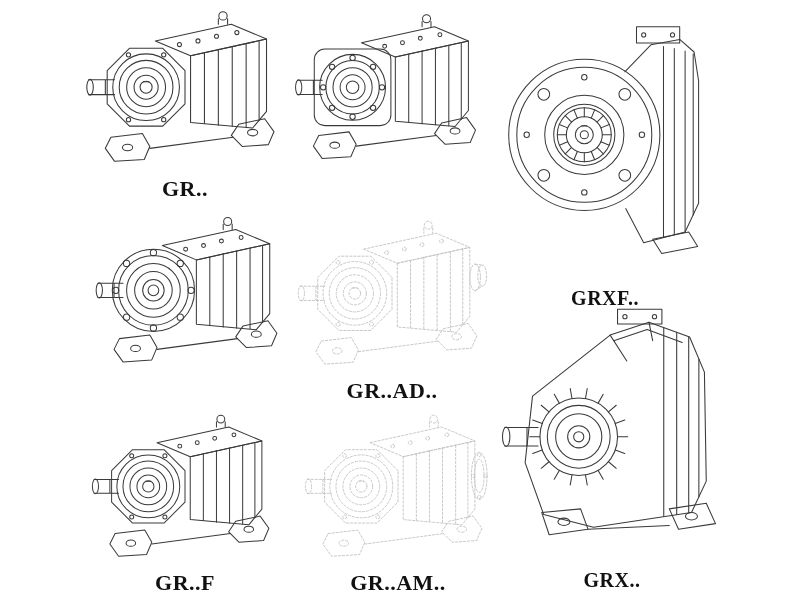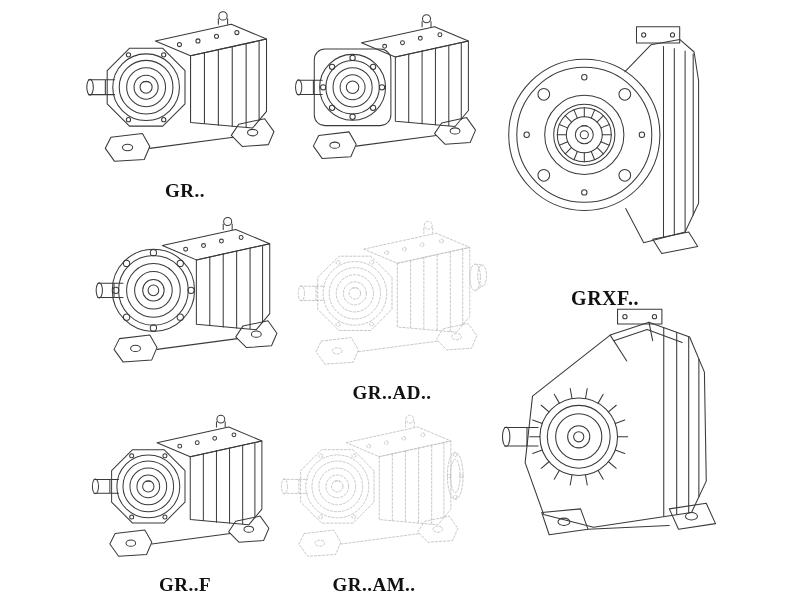--- a/index.html
+++ b/index.html
@@ -19,33 +19,33 @@
   .cell svg.fig{
     position:absolute;left:0;top:0;width:100%;height:calc(100% - 26px);
     fill:none;stroke:var(--ink);stroke-width:1.15;
     stroke-linecap:round;stroke-linejoin:round;
   }
   .cell svg.fig.ghost{
     stroke:var(--ghost);stroke-width:1.05;stroke-dasharray:2.6 2;
   }
   .caption{
     position:absolute;left:0;bottom:2px;width:100%;
-    text-align:center;font-weight:bold;font-size:19px;
+    text-align:center;font-weight:bold;font-size:22px;
     color:var(--label);letter-spacing:0.5px;
   }
   .caption.big{font-size:20px;}
   
   .cell-gr  {left:82px;  top:2px;   width:206px; height:202px;}
   .cell-grz {left:292px; top:2px;   width:196px; height:202px;}
   .cell-grxf{left:492px; top:16px;   width:226px; height:296px;}
   .cell-grf {left:88px;  top:208px; width:206px; height:196px;}
   .cell-grad{left:292px; top:212px; width:200px; height:194px;}
   .cell-grx {left:496px; top:300px; width:232px; height:294px;}
   .cell-grff{left:82px;  top:406px; width:206px; height:192px;}
-  .cell-gram{left:276px; top:406px; width:196px; height:192px;text-decoration:underline;}
+  .cell-gram{left:300px; top:406px; width:196px; height:192px;text-decoration:underline;}
   .defs-holder{position:absolute;width:0;height:0;overflow:hidden;}
 </style>
 </head>
 <body>
 
 <svg class="defs-holder" aria-hidden="true">
   <defs>
 
     <g id="sym-body">
       <circle cx="151" cy="15" r="4.5"></circle>
@@ -210,20 +210,21 @@
       <circle cx="84" cy="148" r="5.5"></circle>
       <path d="M126,148 L137,148 M123.5,162.4 L133.8,166.1 M116.2,175 L124.6,182.1 M105,184.4 L110.5,193.9 M91.3,189.4 L93.2,200.2 M76.7,189.4 L74.8,200.2 M63,184.4 L57.5,193.9 M51.8,175 L43.4,182.1 M44.5,162.4 L34.2,166.1 M42,148 L31,148 M44.5,133.6 L34.2,129.9 M51.8,121 L43.4,113.9 M63,111.6 L57.5,102.1 M76.7,106.6 L74.8,95.8 M91.3,106.6 L93.2,95.8 M105,111.6 L110.5,102.1 M116.2,121 L124.6,113.9 M123.5,133.6 L133.8,129.9"></path>
       <path d="M4,138 L40,138 M4,158 L40,158 M28,138 L28,158"></path>
       <ellipse cx="5.5" cy="148" rx="4" ry="10.5"></ellipse>
       <polygon points="44,230 86,226 94,248 52,254"></polygon>
       <ellipse cx="68" cy="240" rx="6.5" ry="4"></ellipse>
       <polygon points="182,226 222,220 232,242 192,248"></polygon>
       <ellipse cx="206" cy="234" rx="6.5" ry="4"></ellipse>
       <path d="M94,248 L182,244"></path>
     </svg>
+    <div class="caption big">GRX..</div>
   </div>
 
   <div class="cell cell-grff">
     <svg class="fig" viewBox="0 0 220 190" preserveAspectRatio="xMidYMid meet">
       <use href="#sym-body"></use>
         <use href="#sym-face-oct"></use>
     </svg>
     <div class="caption">GR..F</div>
   </div>
 

